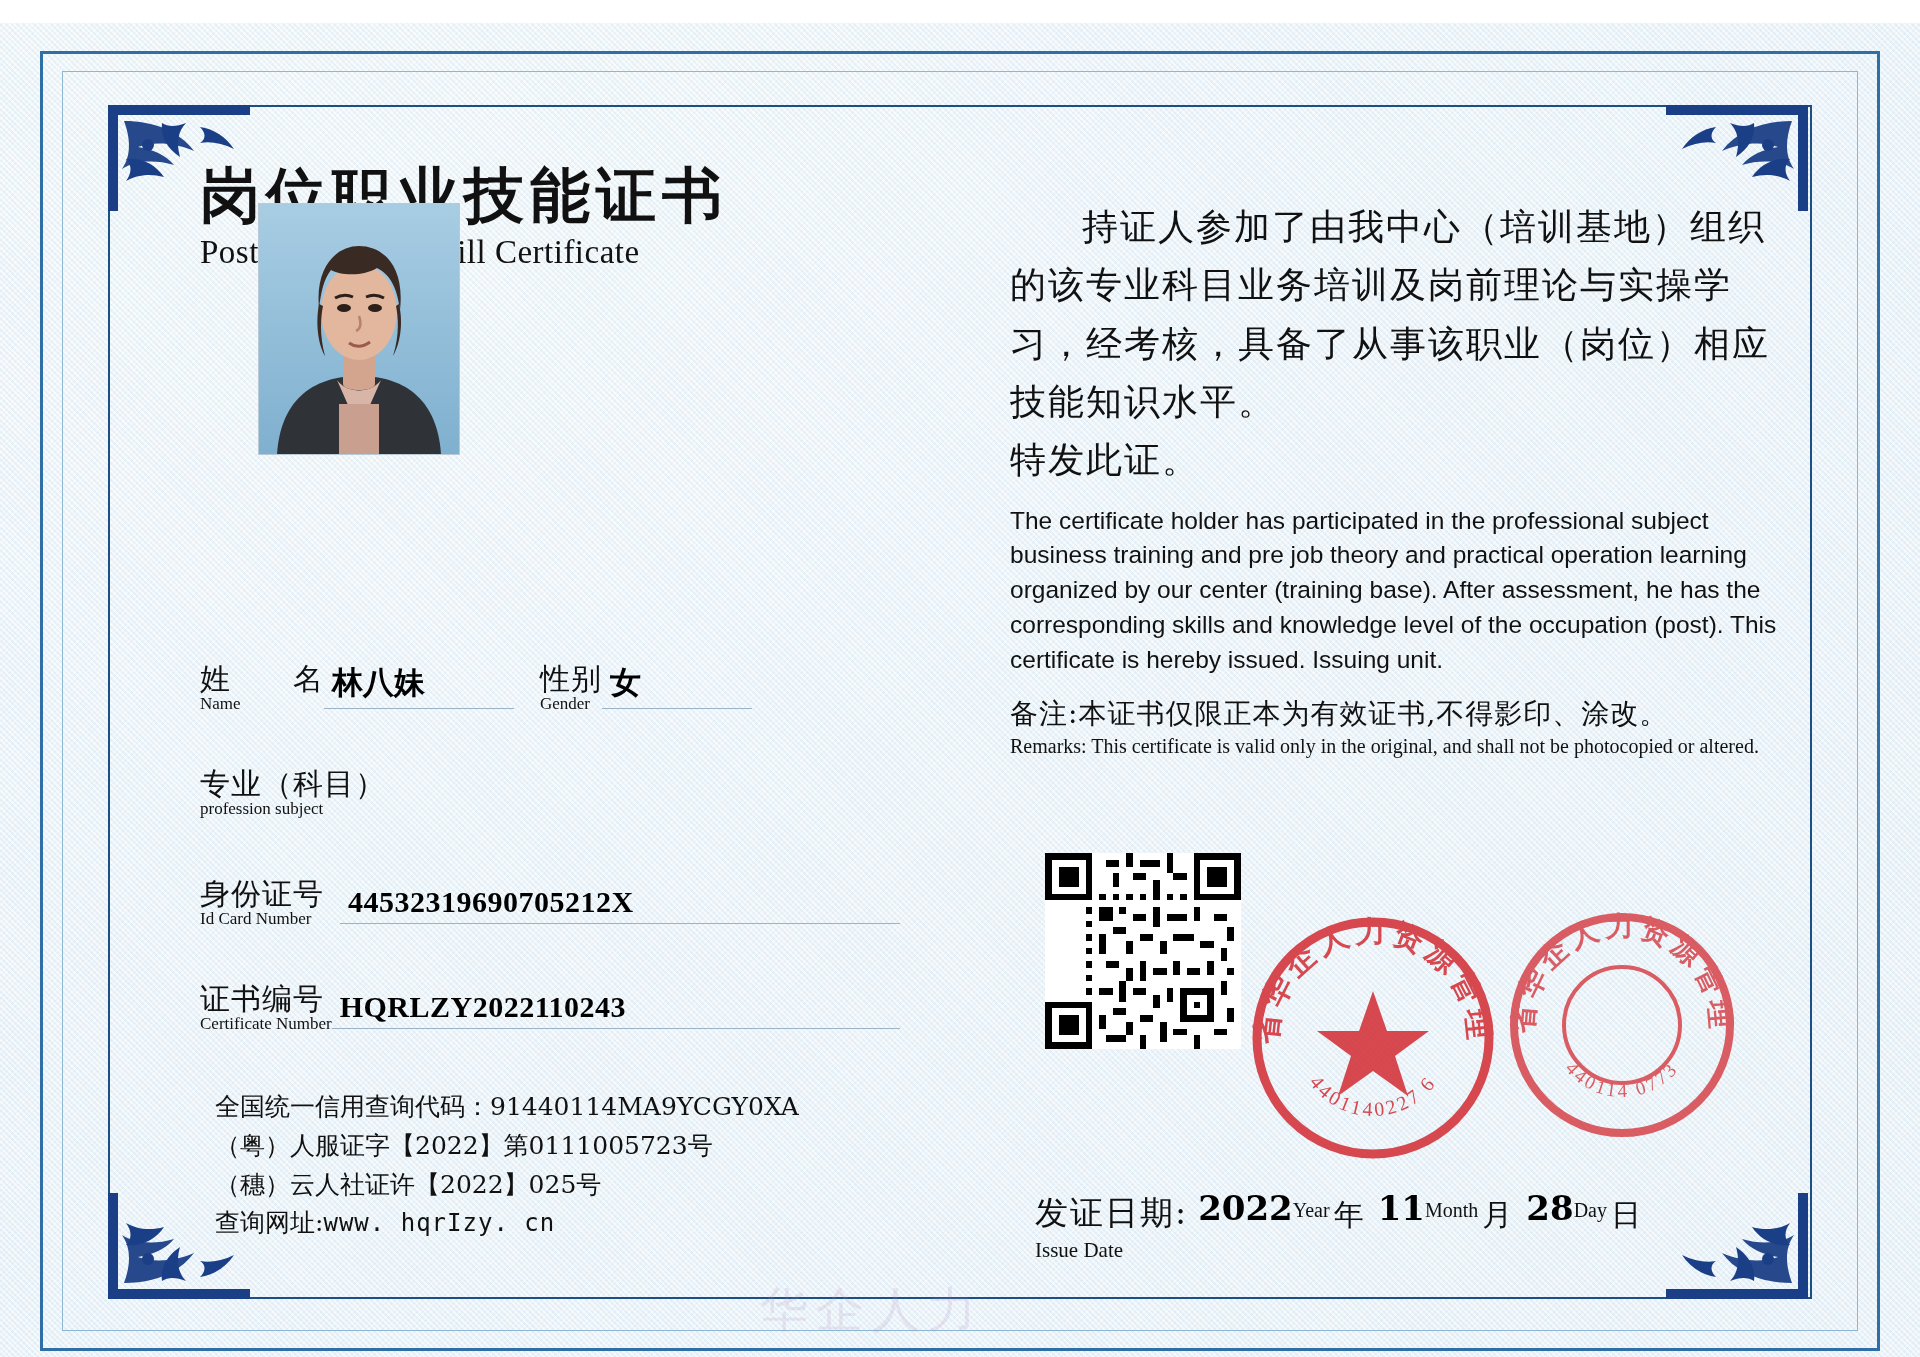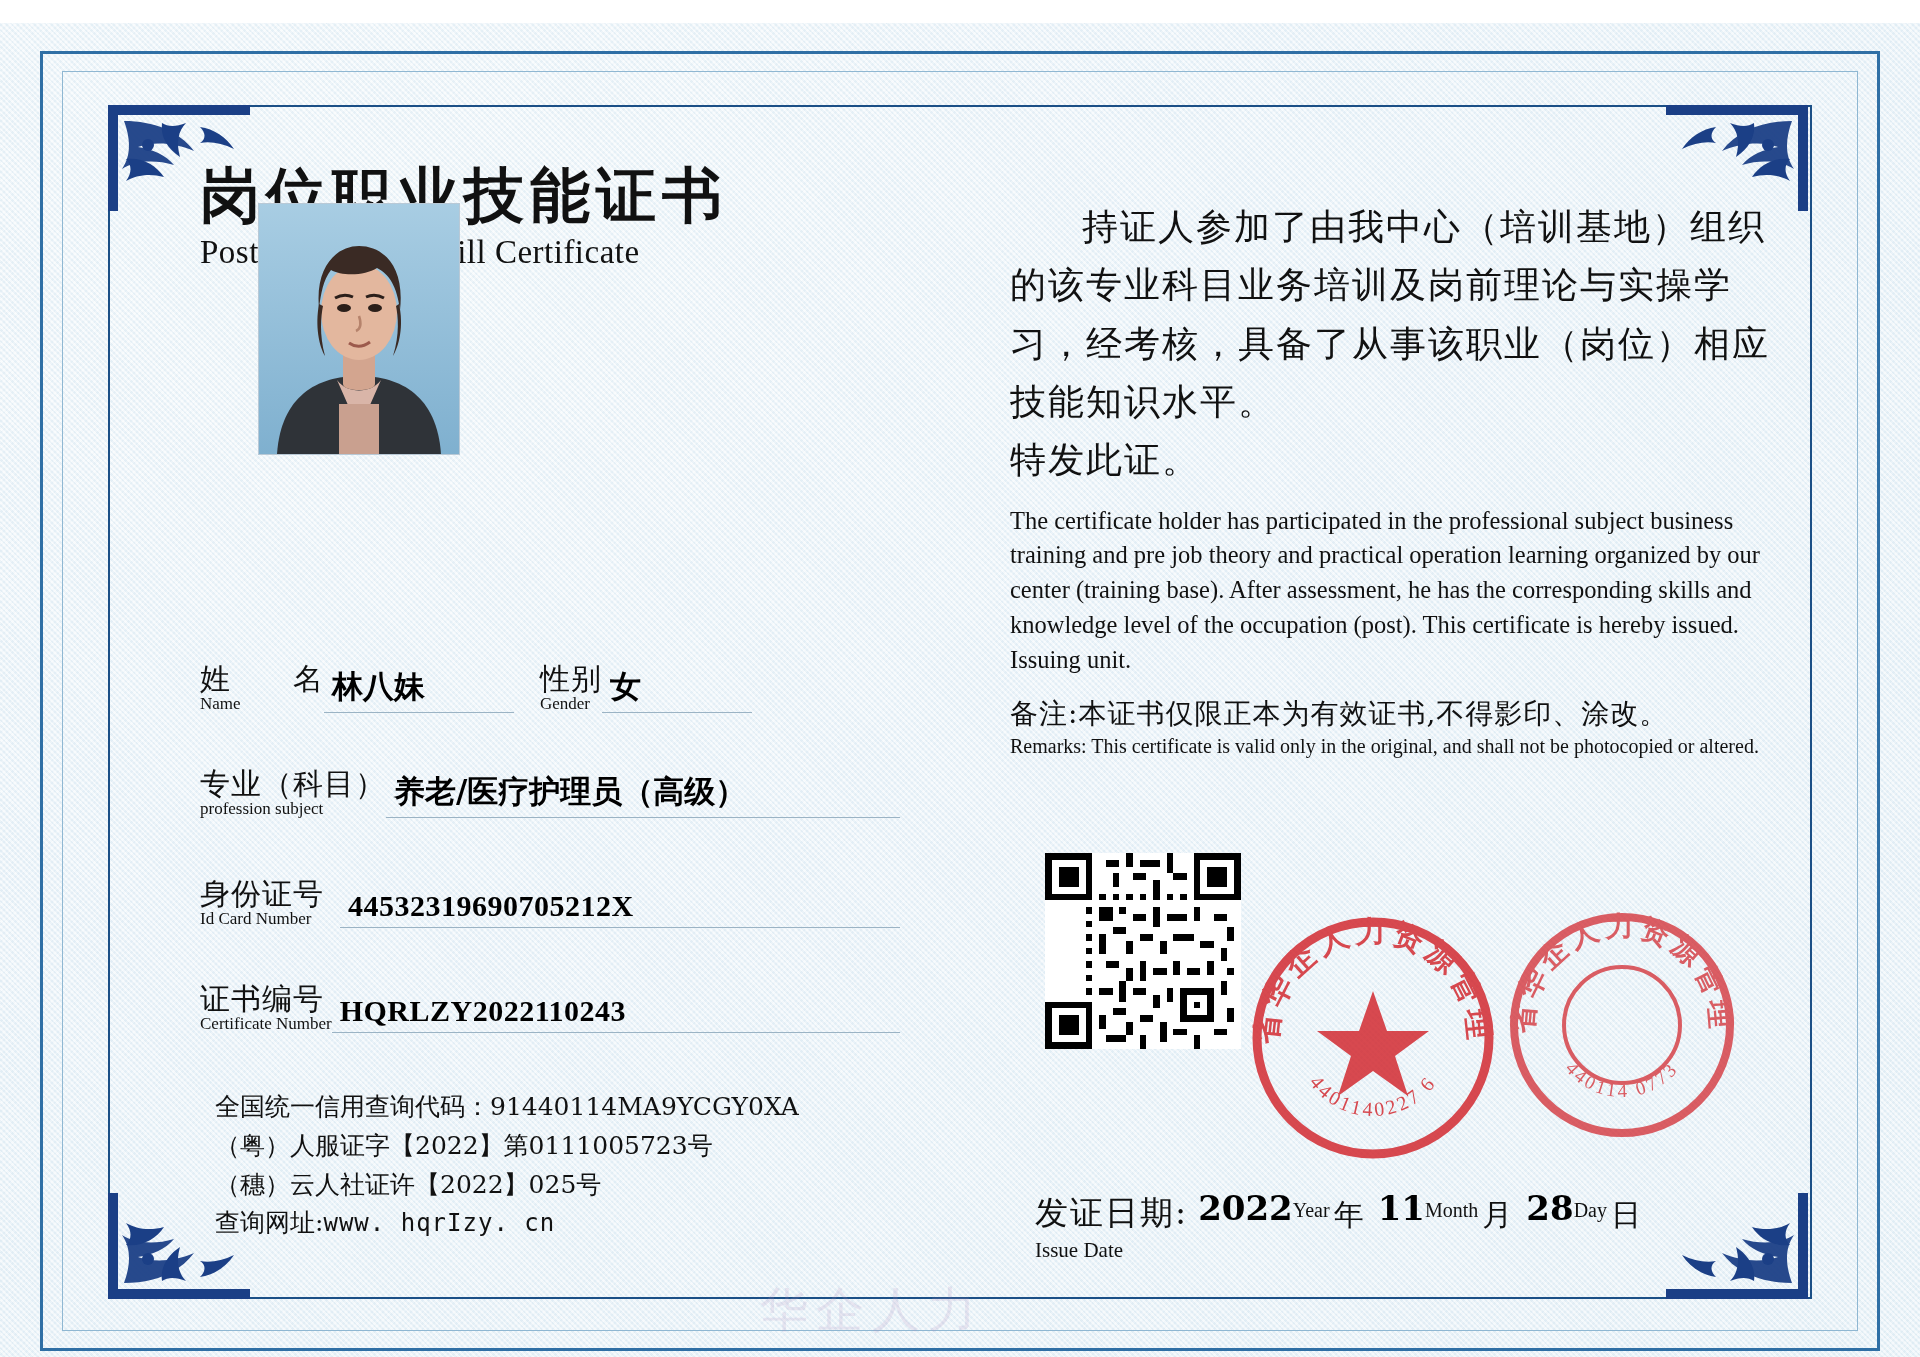--- a/index.html
+++ b/index.html
@@ -99,21 +99,21 @@
     border: 1px solid #b9c9d6;
     overflow: hidden;
     background: #9ec4dc;
   }
   #photo-svg { width: 100%; height: 100%; display: block; }
 
   
   .field-row {
     position: absolute;
     display: flex;
-    align-items: flex-end;
+    align-items: center;
   }
   .lbl {
     display: inline-block;
     text-align: left;
     white-space: nowrap;
   }
   .lbl .cn {
     display: block;
     font-family: "DejaVu Serif", serif;
     font-size: 30px;
@@ -177,21 +177,21 @@
     font-family: "DejaVu Serif", serif;
     font-size: 36px;
     color: #111;
     line-height: 1.62;
     letter-spacing: 2px;
   }
   #body-cn .indent { text-indent: 72px; display: block; }
   #body-cn .last { display: block; }
   #body-en {
     margin-top: 14px;
-    font-family: Liberation Serif, serif;
+    font-family: Liberation Sans, sans-serif;
     font-size: 24.5px;
     color: #111;
     line-height: 1.42;
   }
   #remarks-cn {
     margin-top: 18px;
     font-family: "DejaVu Serif", serif;
     font-size: 28px;
     color: #111;
     letter-spacing: 1px;
@@ -420,23 +420,20 @@
     </span>
     <span class="underline" style="max-width:150px;">
       <span class="val">女</span>
     </span>
   </div>
 
   <div class="field-row" style="left:200px; top:745px; width:700px;">
     <span class="lbl">
       <span class="cn">专业（科目）</span>
       <span class="en">profession subject</span>
-    </span>
-    <span class="underline">
-      <span class="val">养老/医疗护理员（高级）</span>
     </span>
   </div>
 
   <div class="field-row" style="left:200px; top:855px; width:700px;gap:16px;">
     <span class="lbl">
       <span class="cn">身份证号</span>
       <span class="en">Id Card Number</span>
     </span>
     <span class="underline">
       <span class="val mono">44532319690705212X</span>

